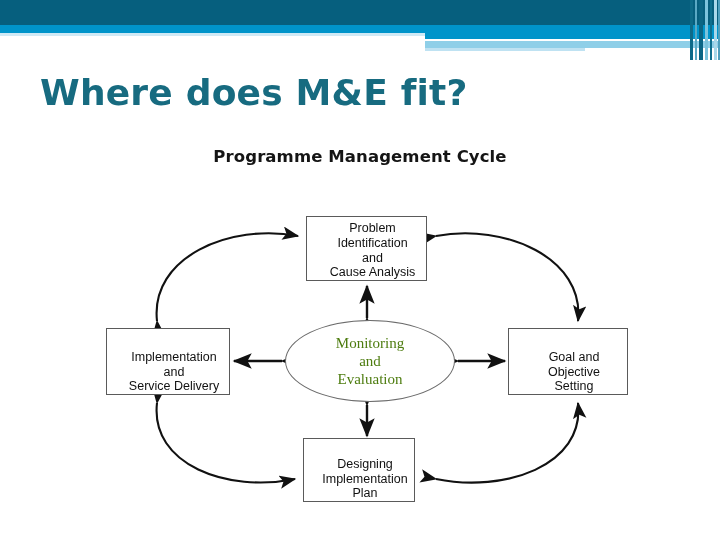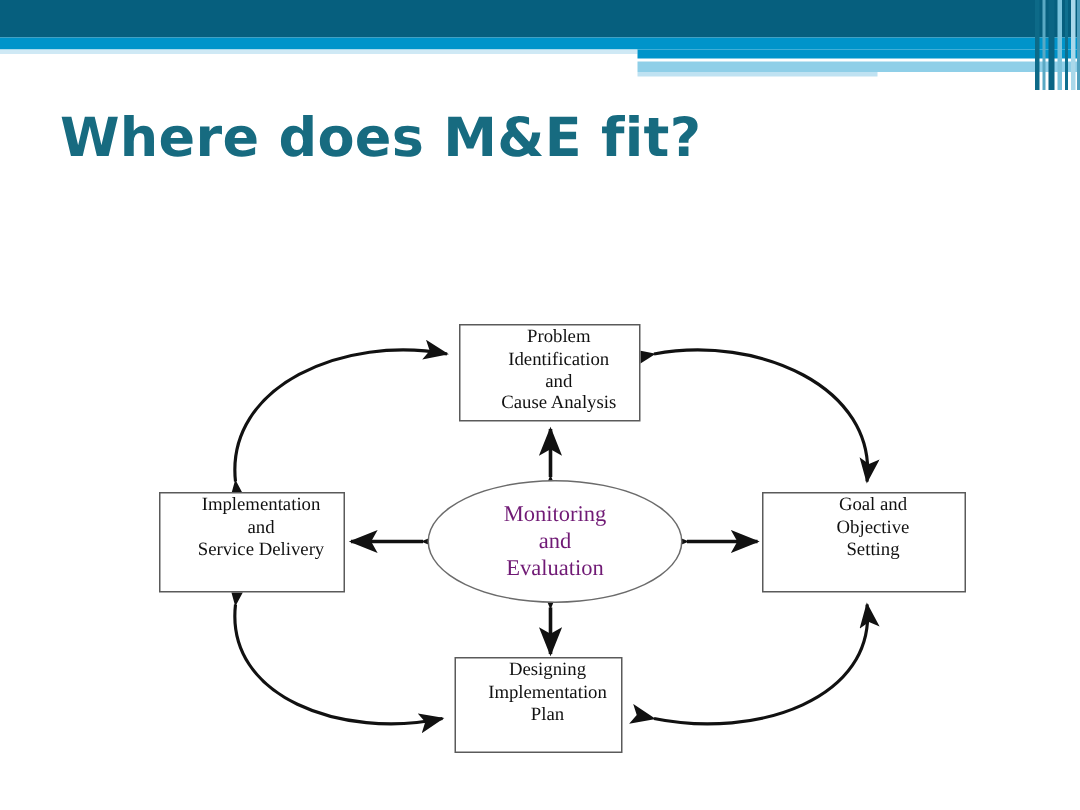--- a/index.html
+++ b/index.html
@@ -108,51 +108,51 @@
     color: #151515;
     letter-spacing: 0.1px;
   }
 
   .node-box {
     position: absolute;
     box-sizing: border-box;
     border: 1.5px solid #5a5a5a;
     background: #ffffff;
     display: flex;
-    align-items: flex-start;
+    align-items: flex-end;
     justify-content: center;
     text-align: center;
-    font-family: Liberation Serif, serif;
+    font-family: Liberation Sans, sans-serif;
     font-size: 12.5px;
     line-height: 1.18;
     color: #111111;
     z-index: 4;
     padding-left: 12px;
   }
   #box-problem   { left: 306px; top: 81px;  width: 121px; height: 65px; }
   #box-impl      { left: 106px; top: 193px; width: 124px; height: 67px; }
-  #box-goal      { left: 508px; top: 193px; width: 136px; height: 67px; }
+  #box-goal      { left: 508px; top: 193px; width: 120px; height: 67px; }
   #box-design    { left: 303px; top: 303px; width: 112px; height: 64px; }
 
   .node-ellipse {
     position: absolute;
     left: 285px; top: 185px;
     width: 170px; height: 82px;
     box-sizing: border-box;
     border: 1.2px solid #6b6b6b;
     border-radius: 50%;
     background: #ffffff;
     display: flex;
     align-items: center;
     justify-content: center;
     text-align: center;
     font-family: "Liberation Serif", "DejaVu Serif", serif;
     font-size: 15px;
     line-height: 1.2;
-    color: #701a75;
+    color: #4d7c0f;
     z-index: 4;
   }
 
   #arrows {
     position: absolute;
     left: 0; top: 0;
     width: 720px; height: 390px;
     z-index: 2;
   }
 </style>
@@ -176,20 +176,21 @@
         <div class="stripe" style="left: 710px; width: 2px; background: rgb(15, 111, 142);"></div>
         <div class="stripe" style="left: 714px; width: 3px; background: rgb(169, 216, 234);"></div>
         <div class="stripe" style="left: 718px; width: 2px; background: rgb(79, 159, 189);"></div>
       </div>
   </div>
 
   <div id="page-title">Where does M&amp;E fit?</div>
 
   <div id="diagram">
 
+    <div id="diagram-title">Programme Management Cycle</div>
 
     <svg id="arrows" viewBox="0 0 720 390">
       <defs>
         <marker id="ah" markerWidth="9" markerHeight="9" refX="7.4" refY="3.2" orient="auto" markerUnits="strokeWidth">
           <path d="M0,0 L8,3.2 L0,6.4 L1.8,3.2 z" fill="#111111"></path>
         </marker>
         <marker id="ah2" markerWidth="9" markerHeight="9" refX="7.4" refY="3.2" orient="auto" markerUnits="strokeWidth">
           <path d="M0,0 L8,3.2 L0,6.4 L1.8,3.2 z" fill="#111111"></path>
         </marker>
       </defs>

